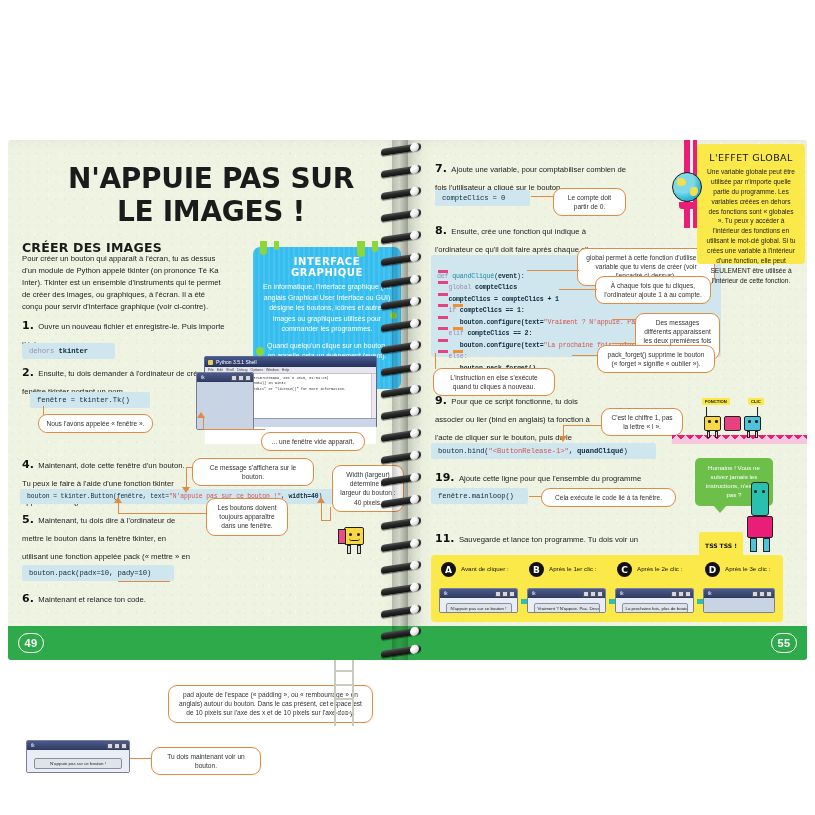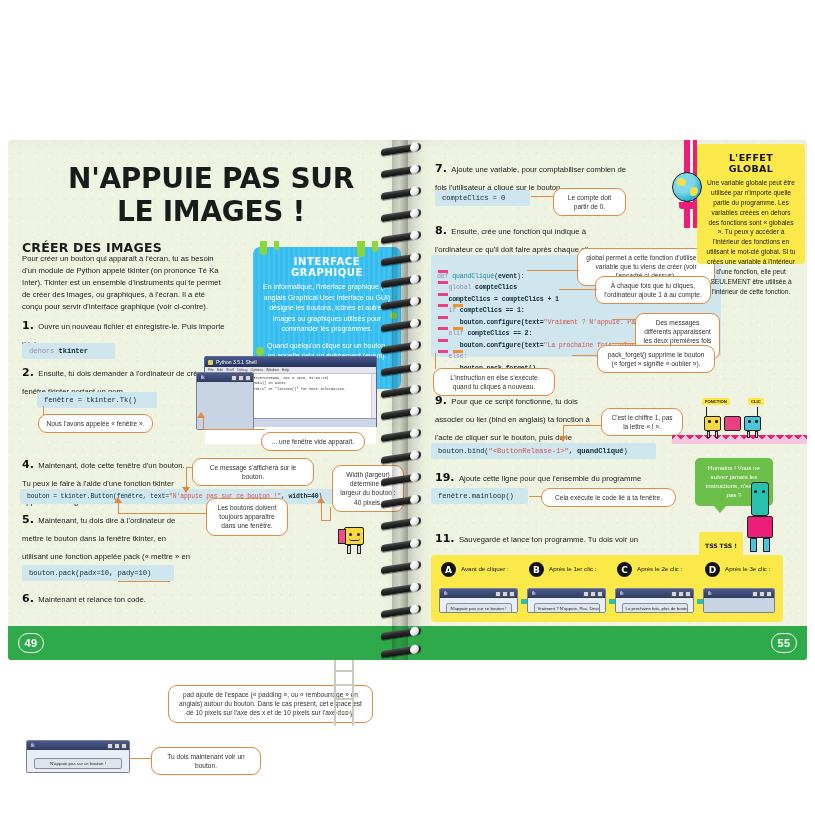--- a/index.html
+++ b/index.html
@@ -76,21 +76,21 @@
              border-radius:7px; padding:9px 10px 27px; text-align:center;
              background-image:repeating-linear-gradient(90deg, rgba(255,255,255,.09) 0 2px, transparent 2px 5px); }
   .infobox .t { font-family:"DejaVu Sans", sans-serif; font-weight:bold;
                 font-size:10px; letter-spacing:.6px; margin-bottom:4px; }
   .infobox .p { font-size:7px; line-height:1.5; }
   .drip { position:absolute; background:#8dd63a; border-radius:0 0 6px 6px; }
 
   
   .yellowbox { position:absolute; background:#fbe94a; border-radius:4px;
                padding:8px 9px; text-align:center; }
-  .yellowbox .t { font-family:"DejaVu Sans", sans-serif; font-weight:bold;
+  .yellowbox .t { font-family:"DejaVu Sans", sans-serif; font-weight:normal;
                   font-size:9.5px; letter-spacing:.4px; margin-bottom:4px; color:#111; }
   .yellowbox .p { font-size:6.6px; line-height:1.5; color:#1b1b1b; }
 
   
   .win { position:absolute; background:#e9eef6; border:1px solid #7a7f96;
          border-radius:2px; overflow:hidden; }
   .win .tb { height:9px; background:linear-gradient(180deg,#4a5a8c,#2e3a60);
              display:flex; align-items:center; padding:0 2px; }
   .win .tb .ttl { color:#fff; font-size:4.6px; padding-left:2px; flex:1;
                   white-space:nowrap; overflow:hidden; }
@@ -160,33 +160,33 @@
 
   <div class="spread">
 
     <div class="page left">
 
       <div class="h1" style="position:absolute; left:38px; top:22px; width:330px; text-align:center;">N'APPUIE PAS SUR LE IMAGES !</div>
 
 
       <div class="h2" style="position:absolute; left:14px; top:100px;">CRÉER DES IMAGES</div>
 
-      <div class="body" style="position:absolute; left:14px; top:113px; width:205px;">Pour créer un bouton qui apparaît à l'écran, tu as besoin d'un module de Python appelé tkinter (on prononce Té Ka Inter). Tkinter est un ensemble d'instruments qui te permet de créer des images, ou graphiques, à l'écran. Il a été conçu pour servir d'interface graphique (voir ci-contre).</div>
+      <div class="body" style="position:absolute; left:14px; top:113px; width:205px;">Pour créer un bouton qui apparaît à l'écran, tu as dessus d'un module de Python appelé tkinter (on prononce Té Ka Inter). Tkinter est un ensemble d'instruments qui te permet de créer des images, ou graphiques, à l'écran. Il a été conçu pour servir d'interface graphique (voir ci-contre).</div>
 
       <div style="position:absolute; left:14px; top:175px; width:205px;">
         <span class="stepn">1.</span>
         <span class="step">Ouvre un nouveau fichier et enregistre-le. Puis importe tkinter.</span>
       </div>
       <div class="code" style="position:absolute; left:14px; top:203px; width:93px;"><span class="kw">dehors</span> <span class="b">tkinter</span></div>
 
       <div style="position:absolute; left:14px; top:222px; width:200px;">
         <span class="stepn">2.</span>
         <span class="step">Ensuite, tu dois demander à l'ordinateur de créer une fenêtre tkinter portant un nom.</span>
       </div>
-      <div class="code" style="position:absolute; left:29px; top:252px; width:120px;">fenêtre = tkinter.Tk()</div>
+      <div class="code" style="position:absolute; left:22px; top:252px; width:120px;">fenêtre = tkinter.Tk()</div>
 
       <div class="bub" style="left:30px; top:274px; width:115px;">Nous l'avons appelée « fenêtre ».</div>
       <div class="arrow" style="left:35px; top:266px; width:1.2px; height:9px;"></div>
 
 
       <div style="position:absolute; left:14px; top:314px; width:165px;">
         <span class="stepn">4.</span>
         <span class="step">Maintenant, dote cette fenêtre d'un bouton. Tu peux le faire à l'aide d'une fonction tkinter appelée Button().</span>
       </div>
       <div class="code" style="position:absolute; left:12px; top:349px; width:370px; font-size:6.4px;">bouton = tkinter.Button(fenêtre, text=<span class="str">"N'appuie pas sur ce bouton !"</span>, <span class="b">width=40</span>)</div>

